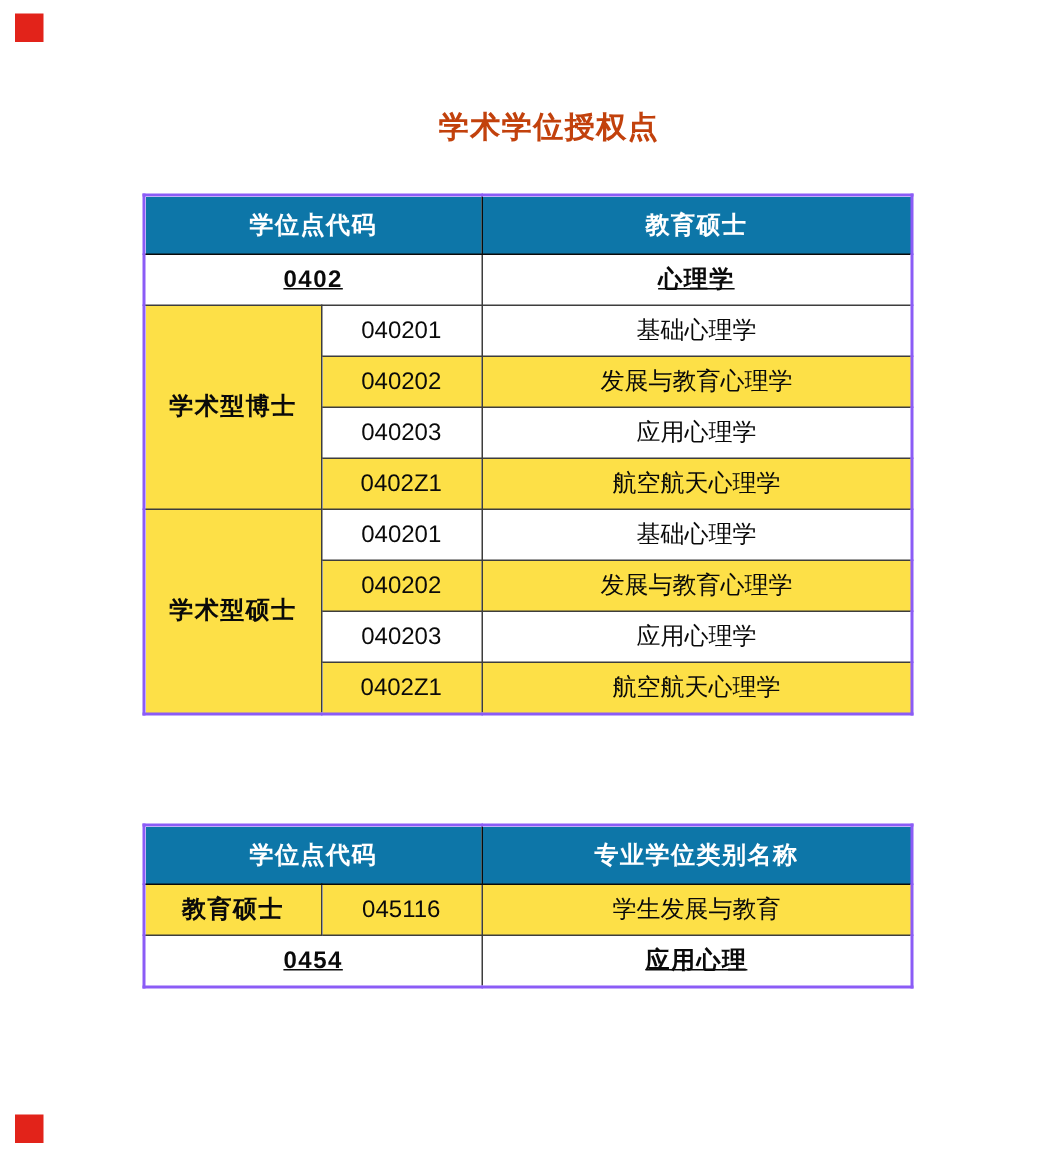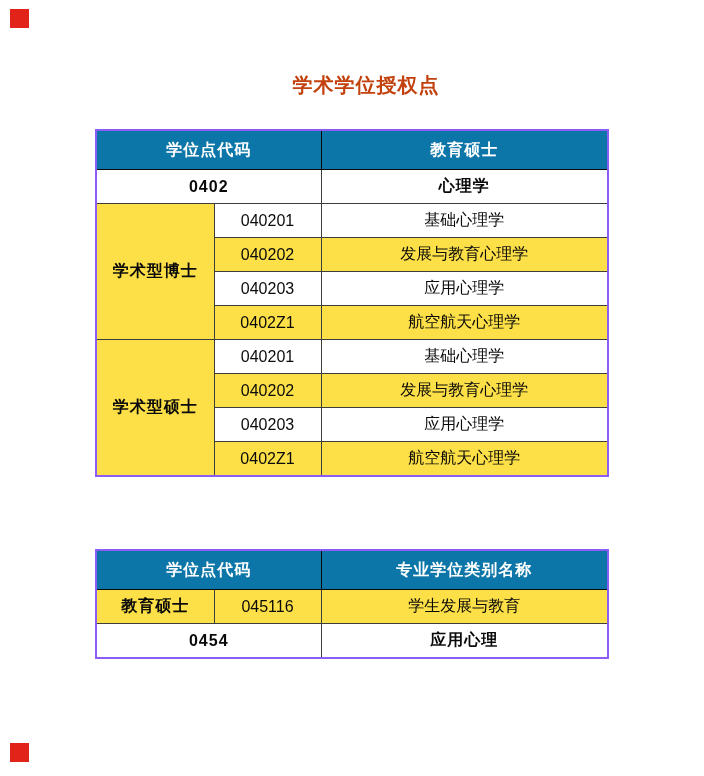--- a/index.html
+++ b/index.html
@@ -67,21 +67,21 @@
     color: #ffffff;
     font-weight: bold;
     letter-spacing: 1px;
     height: 38px;
     border-color: #0a0a0a;
   }
   table.auth-table td { height: 33px; }
   .table-professional td { height: 30px; }
   .table-professional tr.tall td { height: 33px; }
 
-  td.bold  { font-weight: bold; letter-spacing: 1px; }
+  td.bold  { font-weight: bold; letter-spacing: 1px; text-decoration: underline; }
   td.shaded{ background: #fde047; }
   td.rowtype { font-weight: bold; letter-spacing: 1px; background: #fde047; }
 </style>
 </head>
 <body>
 
 <div class="page">
 
   <div class="marker top-left"></div>
   <div class="marker bottom-left"></div>

